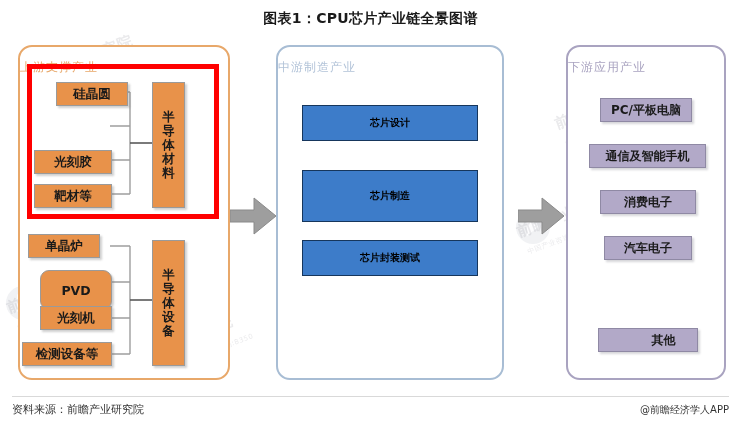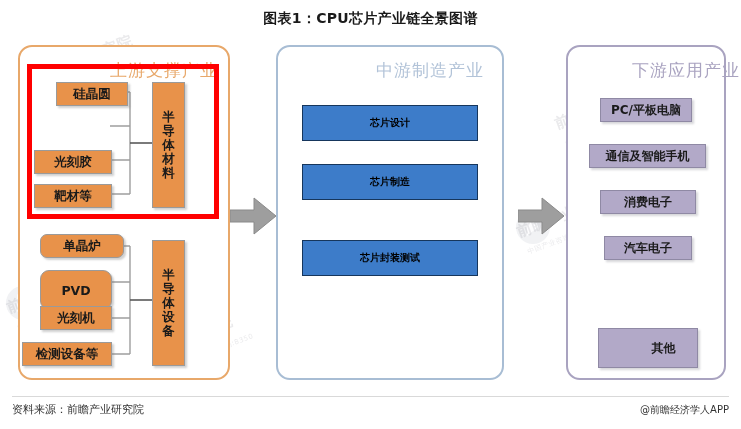--- a/index.html
+++ b/index.html
@@ -67,25 +67,24 @@
 
   .panel {
     position: absolute;
     border-radius: 14px;
     background: #ffffff;
     box-sizing: border-box;
   }
   .panel-title {
     position: absolute;
     left: 0; width: 100%;
-    text-align: center;
-    font-size: 17px;
+    text-align: left;
+    font-size: 12px;
     letter-spacing: 1px;
     top: 12px;
-    padding-left: 40px;
   }
 
   #panel-upstream   { left: 18px;  top: 5px;  width: 212px; height: 335px; border: 2px solid #e8a86a; }
   #panel-midstream  { left: 276px; top: 5px;  width: 228px; height: 335px; border: 2px solid #a8bdd4; }
   #panel-downstream { left: 566px; top: 5px;  width: 160px; height: 335px; border: 2px solid #a9a3c0; }
 
   #panel-upstream   .panel-title { color: #e8a86a; }
   #panel-midstream  .panel-title { color: #b2c3d8; }
   #panel-downstream .panel-title { color: #a9a3c0; }
 
@@ -237,21 +236,21 @@
     <span>材</span>
     <span>料</span>
   </div>
 
   <svg class="connector" style="left:110px; top:192px;" width="62" height="140" viewBox="0 0 62 140">
     <path d="M0,14 H20 M0,50 H20 M0,86 H20 M0,122 H20 M20,14 V122" fill="none" stroke="#9e9e9e" stroke-width="1.4"></path>
     <path d="M20,68 H48" fill="none" stroke="#595959" stroke-width="1.6"></path>
     <path d="M60,68 L48,63 L48,73 Z" fill="#595959"></path>
   </svg>
 
-  <div class="obox" style="left:40px; top:194px; width:84px; height:24px;border-radius:7px;">
+  <div class="obox" style="left:28px; top:194px; width:72px; height:24px;">
     <span>单晶炉</span>
   </div>
   <div class="obox" style="left:40px; top:230px; width:72px; height:40px;border-radius:9px;">
     <span>PVD</span>
   </div>
   <div class="obox" style="left:40px; top:266px; width:72px; height:24px;">
     <span>光刻机</span>
   </div>
   <div class="obox" style="left:22px; top:302px; width:90px; height:24px;">
     <span>检测设备等</span>
@@ -269,21 +268,21 @@
     <path d="M0,18 L24,18 L24,6 L46,24 L24,42 L24,30 L0,30 Z" fill="#9e9e9e" stroke="#8a8a8a" stroke-width="1"></path>
   </svg>
 
   <div class="panel" id="panel-midstream">
     <div class="panel-title">中游制造产业</div>
   </div>
 
   <div class="bbox" style="left:302px; top:65px; width:176px; height:36px;">
     <span>芯片设计</span>
   </div>
-  <div class="bbox" style="left:302px; top:124px; width:176px; height:36px;text-align:right;">
+  <div class="bbox" style="left:302px; top:130px; width:176px; height:52px;text-align:right;">
     <span>芯片制造</span>
   </div>
   <div class="bbox" style="left:302px; top:200px; width:176px; height:36px;">
     <span>芯片封装测试</span>
   </div>
 
   <svg class="big-arrow" style="left:518px; top:152px;" width="48" height="48" viewBox="0 0 48 48">
     <path d="M0,18 L24,18 L24,6 L46,24 L24,42 L24,30 L0,30 Z" fill="#9e9e9e" stroke="#8a8a8a" stroke-width="1"></path>
   </svg>
 
@@ -296,21 +295,21 @@
   </div>
   <div class="pbox" style="left:589px; top:104px; width:117px; height:24px;">
     <span>通信及智能手机</span>
   </div>
   <div class="pbox" style="left:600px; top:150px; width:96px; height:24px;">
     <span>消费电子</span>
   </div>
   <div class="pbox" style="left:604px; top:196px; width:88px; height:24px;">
     <span>汽车电子</span>
   </div>
-  <div class="pbox" style="left:598px; top:288px; width:100px; height:40px;padding-left:31px;">
+  <div class="pbox" style="left:598px; top:288px; width:100px; height:24px;padding-left:31px;">
     <span>其他</span>
   </div>
 
 </div>
 
 <div id="footer-rule"></div>
 <div id="footer-left">资料来源：前瞻产业研究院</div>
 <div id="footer-right">@前瞻经济学人APP</div>
 
 </body></html>

